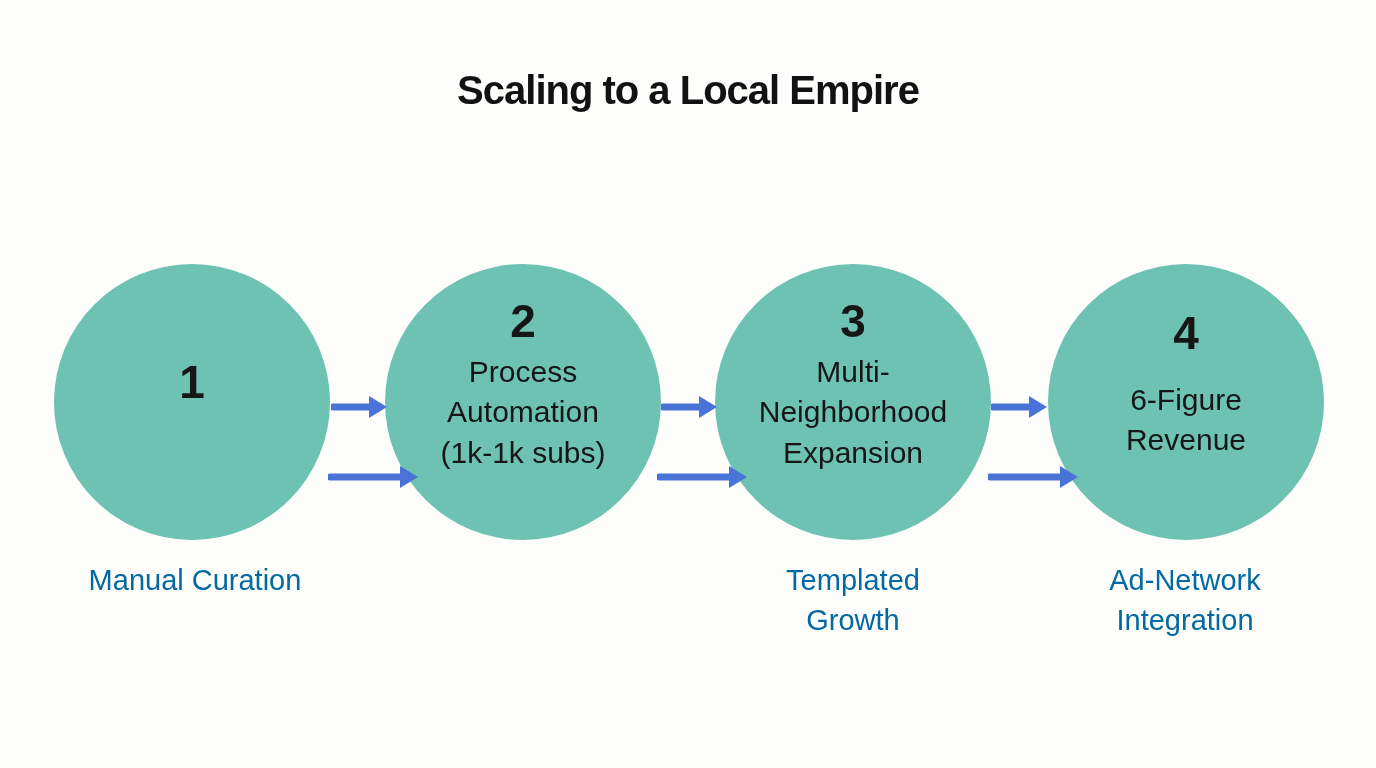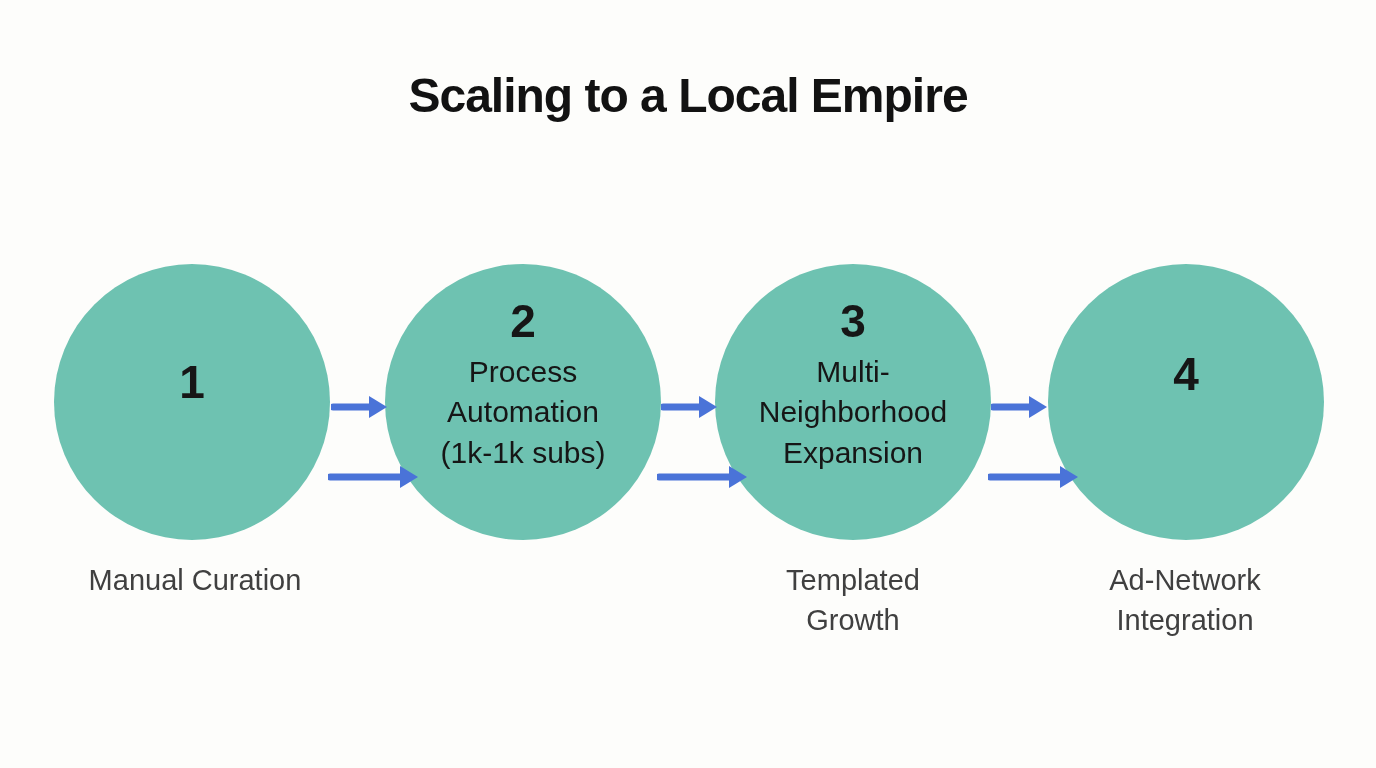--- a/index.html
+++ b/index.html
@@ -14,21 +14,21 @@
     overflow: hidden;
     color: #161616;
   }
 
   .title {
     position: absolute;
     top: 68px;
     left: 0;
     width: 100%;
     text-align: center;
-    font-size: 48px;
+    font-size: 40px;
     font-weight: 600;
     letter-spacing: -1px;
     color: #121212;
   }
 
   .circle {
     position: absolute;
     width: 276px;
     height: 276px;
     border-radius: 50%;
@@ -62,21 +62,21 @@
 
   .caption {
     position: absolute;
     top: 560px;
     width: 320px;
     text-align: center;
     font-size: 29px;
     font-weight: 500;
     line-height: 1.38;
     white-space: pre-line;
-    color: #404040;
+    color: #0369a1;
   }
   .caption-1 { left: 35px; }
   .caption-2 { left: 363px; }
   .caption-3 { left: 693px; }
   .caption-4 { left: 1025px; }
 
   .arrow { position: absolute; display: block; }
   .arrow-top    { top: 394px; width: 58px; height: 26px; }
   .arrow-bottom { top: 464px; width: 92px; height: 26px; }
   .arrow-top.gap-1    { left: 331px; }
@@ -113,20 +113,22 @@
       <div class="step-number">3</div>
       <div class="step-text">Multi-
 Neighborhood
 Expansion</div>
     </div>
   </div>
 
   <div class="circle circle-4" style="background-color: rgb(110, 194, 177);">
     <div class="circle-inner">
       <div class="step-number">4</div>
+      <div class="step-text">6-Figure
+Revenue</div>
     </div>
   </div>
 
   <svg class="arrow arrow-top gap-1" viewBox="0 0 58 26">
     <line x1="2" y1="13" x2="41" y2="13" stroke-width="7" stroke-linecap="round" stroke="#4A73D8"></line>
     <polygon points="38,2 56,13 38,24" stroke-width="3" stroke-linejoin="round" fill="#4A73D8"></polygon>
   </svg>
   <svg class="arrow arrow-bottom gap-1" viewBox="0 0 92 26">
     <line x1="2" y1="13" x2="75" y2="13" stroke-width="7" stroke-linecap="round" stroke="#4A73D8"></line>
     <polygon points="72,2 90,13 72,24" stroke-width="3" stroke-linejoin="round" fill="#4A73D8"></polygon>

